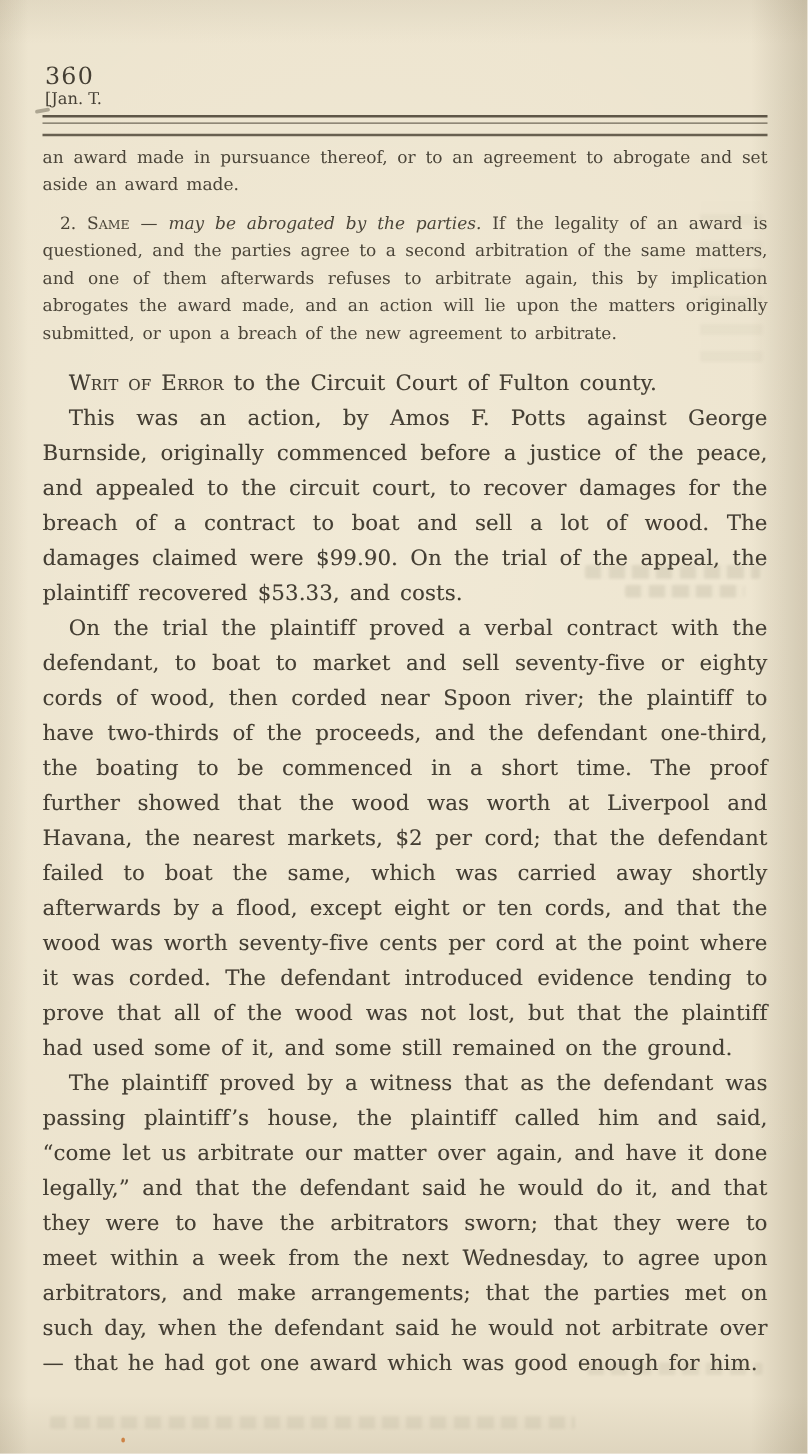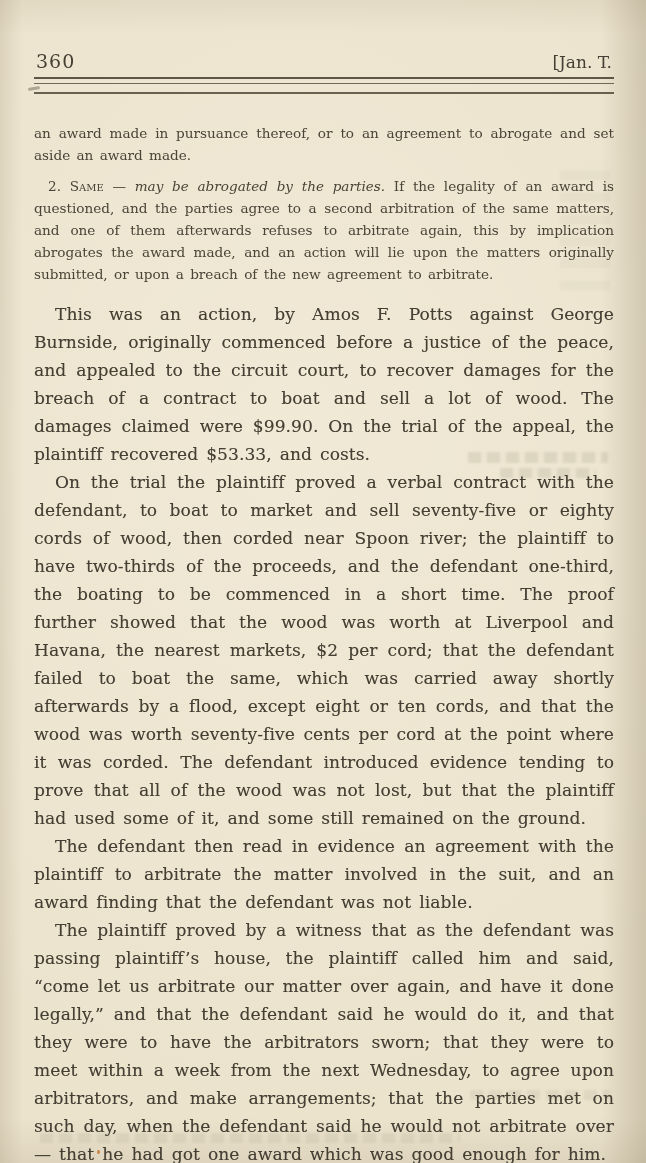--- a/index.html
+++ b/index.html
@@ -25,47 +25,48 @@
     width: 580px;
   }
   p { margin: 0; }
 
   
   .header-row {
     display: flex;
     justify-content: space-between;
     align-items: baseline;
     padding: 0 2px;
+    flex-direction: column;
   }
   .page-number { font-size: 19px; letter-spacing: 1px; }
   .case-title  { font-size: 16px; letter-spacing: 1.5px; }
   .sc { font-variant: small-caps; }
   .versus { font-style: italic; font-size: 15px; letter-spacing: 0; }
-  .term { font-size: 17px; }
+  .term { font-size: 13px; }
 
   .rule-double {
     margin-top: 5px;
     height: 4px;
     border-top: 2px solid rgba(70,62,48,0.85);
     border-bottom: 1px solid rgba(70,62,48,0.75);
   }
   .running-head {
     text-align: center;
     font-size: 14.5px;
     letter-spacing: 0.6px;
     margin-top: 7px;
   }
   .rule-single {
     margin-top: 8px;
     border-top: 2px solid rgba(70,62,48,0.8);
   }
 
   
   .headnotes {
-    margin-top: 28px;
+    margin-top: 6px;
     font-size: 13.6px;
     line-height: 22px;
     text-align: justify;
     word-spacing: 2px;
     color: #4a4438;
   }
   .headnote.indent { text-indent: 14px; margin-top: 9px; }
   .it { font-style: italic; }
 
   
@@ -129,23 +130,23 @@
 
 
     <div class="rule-single"></div>
 
     <div class="headnotes">
       <p class="headnote">an award made in pursuance thereof, or to an agreement to abrogate and set aside an award made.</p>
       <p class="headnote indent"><span>2.</span> <span class="sc">Same</span><span> — </span><span class="it">may be abrogated by the parties.</span><span>  If the legality of an award is questioned, and the parties agree to a second arbitration of the same matters, and one of them afterwards refuses to arbitrate again, this by implication abrogates the award made, and an action will lie upon the matters originally submitted, or upon a breach of the new agreement to arbitrate.</span></p>
     </div>
 
     <div class="body-text">
+      <p class="para"><span class="sc">Writ of Error</span><span> to the Circuit Court of Fulton county.</span></p>
       <p class="para">This was an action, by Amos F. Potts against George Burnside, originally commenced before a justice of the peace, and appealed to the circuit court, to recover damages for the breach of a contract to boat and sell a lot of wood.  The damages claimed were $99.90.  On the trial of the appeal, the plaintiff recovered $53.33, and costs.</p>
       <p class="para">On the trial the plaintiff proved a verbal contract with the defendant, to boat to market and sell seventy-five or eighty cords of wood, then corded near Spoon river; the plaintiff to have two-thirds of the proceeds, and the defendant one-third, the boating to be commenced in a short time.  The proof further showed that the wood was worth at Liverpool and Havana, the nearest markets, $2 per cord; that the defendant failed to boat the same, which was carried away shortly afterwards by a flood, except eight or ten cords, and that the wood was worth seventy-five cents per cord at the point where it was corded.  The defendant introduced evidence tending to prove that all of the wood was not lost, but that the plaintiff had used some of it, and some still remained on the ground.</p>
-      <p class="para">The defendant then read in evidence an agreement with the plaintiff to arbitrate the matter involved in the suit, and an award finding that the defendant was not liable.</p>
       <p class="para">The plaintiff proved by a witness that as the defendant was passing plaintiff’s house, the plaintiff called him and said, “come let us arbitrate our matter over again, and have it done legally,” and that the defendant said he would do it, and that they were to have the arbitrators sworn; that they were to meet within a week from the next Wednesday, to agree upon arbitrators, and make arrangements; that the parties met on such day, when the defendant said he would not arbitrate over — that he had got one award which was good enough for him.</p>
     </div>
 
   </div>
 
   <div class="artifact-tilde"></div>
   <div class="dot-orange" style="background: rgb(201, 115, 47);"></div>
   <div class="bleed b1"></div>
   <div class="bleed b2"></div>
   <div class="bleed b3"></div>

